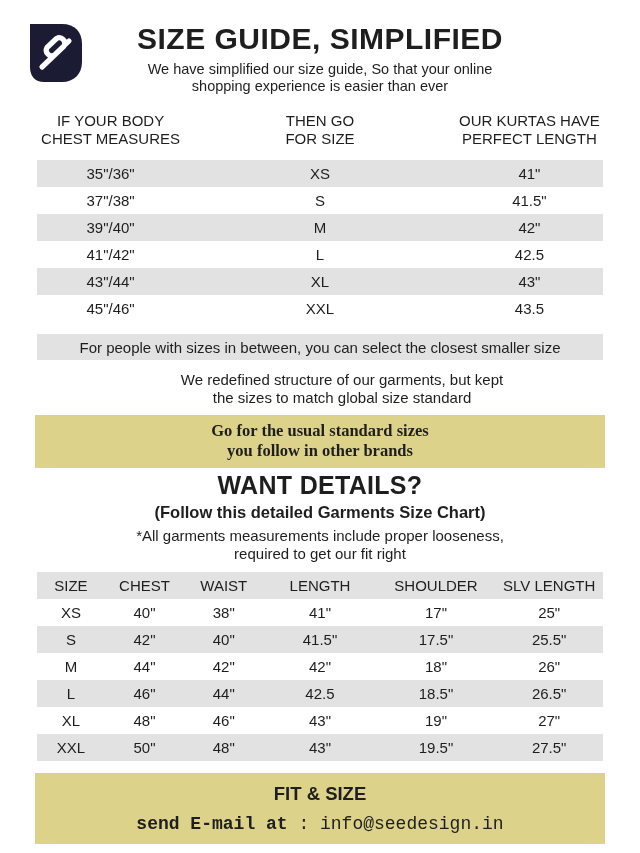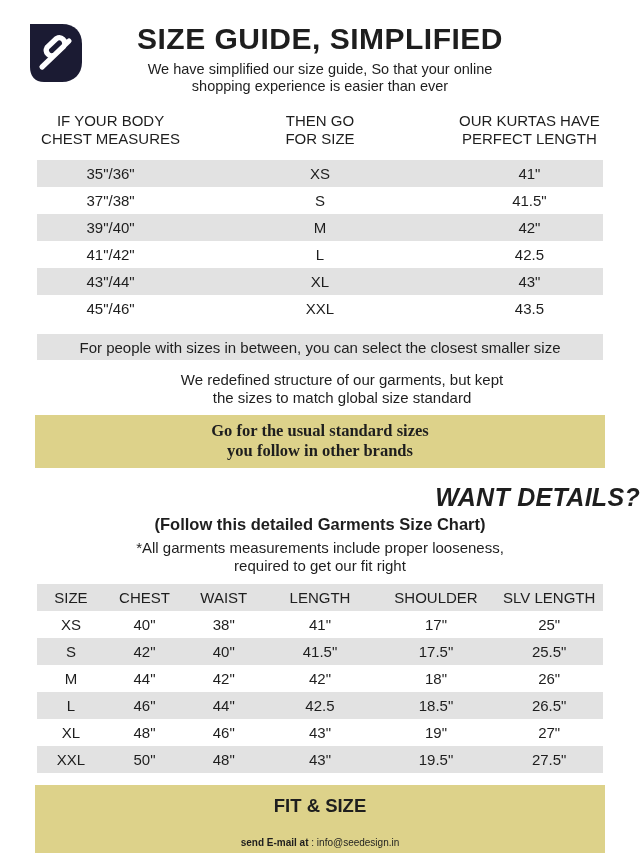--- a/index.html
+++ b/index.html
@@ -32,37 +32,37 @@
     display:flex; align-items:center; justify-content:center; font-size:15px; }
 
   
   .redefined { text-align:center; font-size:15px; line-height:18px; margin-top:11px; }
   .redefined span { display:block;padding-left:44px; }
 
   .banner { width:570px; margin:8px auto 0; background:#ddd28a; text-align:center; }
   .banner-standard { padding:6px 0 7px; font-weight:bold; font-size:16.5px; line-height:20px;font-family:Liberation Serif, serif; }
   .banner-standard span { display:block; }
 
-  .want-heading { text-align:right; font-size:25px; font-weight:bold; margin-top:15px; letter-spacing:0.3px;font-style:italic; }
+  .want-heading { text-align:center; font-size:25px; font-weight:bold; margin-top:3px; letter-spacing:0.3px; }
   .want-sub { text-align:center; font-size:16.5px; font-weight:bold; margin-top:3px; }
   .disclaimer { text-align:center; font-size:15px; line-height:18px; margin-top:5px; }
   .disclaimer span { display:block; }
 
   
   .detail-table { margin-top:9px; }
   .detail-head { background:#e2e2e2; }
   .detail-head .cell { font-weight:normal; }
   .detail-body .row:nth-child(even) { background:#e2e2e2; }
   .dc1 { width:12%; } .dc2 { width:14%; } .dc3 { width:14%; }
   .dc4 { width:20%; } .dc5 { width:21%; } .dc6 { width:19%; }
 
   
   .banner-contact { margin-top:12px; padding:9px 0 10px; }
   .contact-line { font-weight:bold; font-size:18.5px; line-height:23px; }
-  .email-line { font-size:10px; margin-top:20px; }
+  .email-line { font-size:18px; margin-top:9px;font-family:Liberation Mono, monospace; }
   .email-label { font-weight:bold; }
 </style>
 </head>
 <body>
 
 <div class="page">
 
   <div class="header">
     <span class="logo">
       <svg width="52" height="58" viewBox="0 0 52 58">

